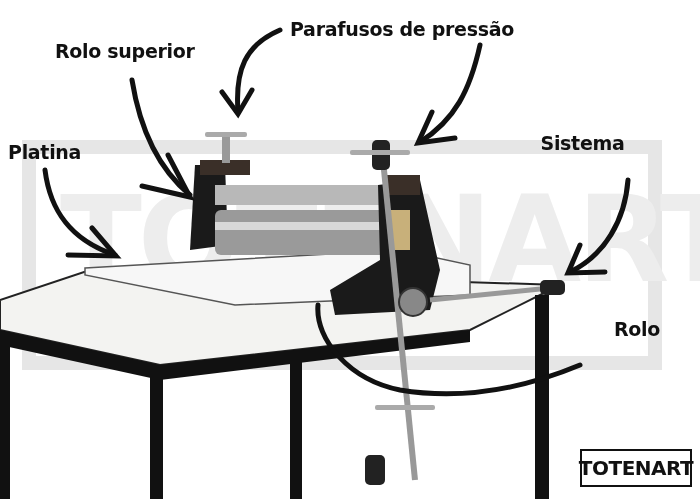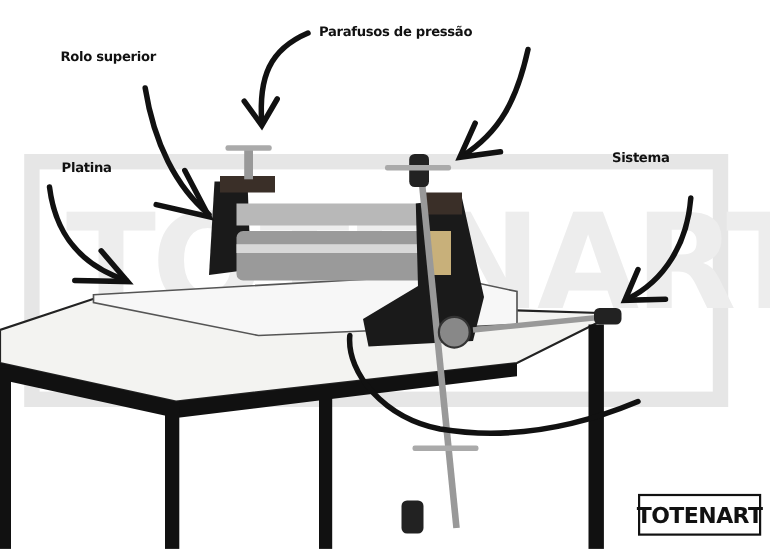--- a/index.html
+++ b/index.html
@@ -1,17 +1,17 @@
 <!DOCTYPE html>
 <html><head>
 <meta charset="utf-8">
 <style>
   html,body{margin:0;padding:0;background:#fff;}
   body{width:700px;height:499px;position:relative;overflow:hidden;font-family:"DejaVu Sans",sans-serif;}
-  .label{position:absolute;font-weight:bold;color:#111;font-size:12px;line-height:22px;letter-spacing:-0.3px;}
+  .label{position:absolute;font-weight:bold;color:#111;font-size:19px;line-height:22px;letter-spacing:-0.3px;}
   .right{text-align:right;}
   .watermark{position:absolute;left:22px;top:140px;width:640px;height:230px;border:14px solid #e6e6e6;box-sizing:border-box;}
   .wm-text{position:absolute;left:60px;top:170px;font-size:120px;font-weight:bold;color:#ededed;letter-spacing:-4px;font-family:"DejaVu Sans",sans-serif;}
   svg{position:absolute;left:0;top:0;}
   .logo{position:absolute;left:580px;top:449px;width:112px;height:38px;border:2px solid #111;box-sizing:border-box;display:flex;align-items:center;justify-content:center;font-weight:bold;font-size:20px;color:#111;letter-spacing:-0.5px;font-family:"DejaVu Sans",sans-serif;}
 </style>
 </head>
 <body>
 
 <div class="watermark"></div>
@@ -60,20 +60,21 @@
     <path d="M45,170 C50,210 70,240 115,255"></path>
     <path d="M92,228 L116,256 L68,255"></path>
     <path d="M628,180 C625,220 605,255 570,272"></path>
     <path d="M580,245 L568,273 L605,272"></path>
     <path d="M580,365 C520,390 460,400 400,390 C350,380 315,340 318,305"></path>
   </g>
 </svg>
 
 <div class="label" style="left:290px;top:18px;">Parafusos de pressão</div>
 <div class="label" style="left:55px;top:40px;">Rolo superior</div>
-<div class="label" style="left:8px;top:141px;margin-left:48px;">Platina</div>
+<div class="label" style="left:8px;top:141px;">Platina</div>
 <div class="label right" style="left:530px;top:132px;width:105px;text-align:center;">
   <div>Sistema</div>
 </div>
 <div class="label right" style="left:570px;top:318px;width:90px;">
+  <div>Rolo</div>
 </div>
 
 <div class="logo">TOTENART</div>
 
 </body></html>

